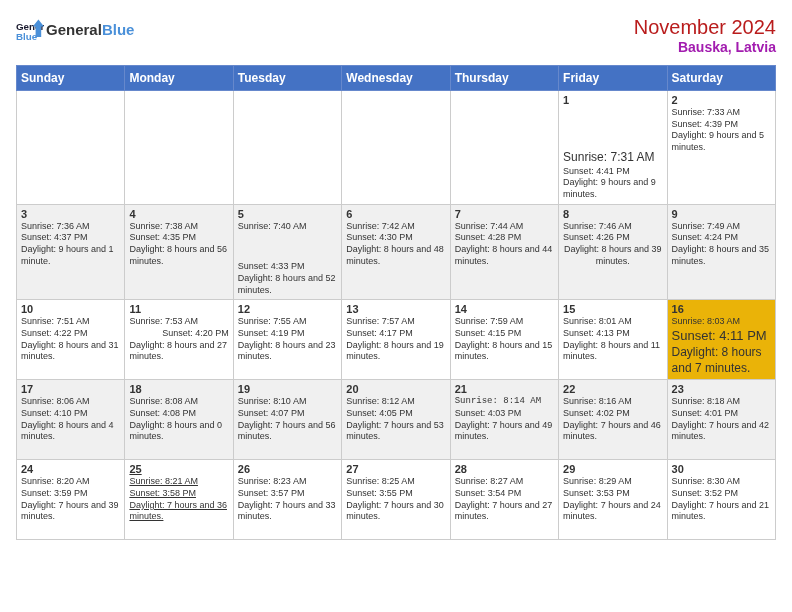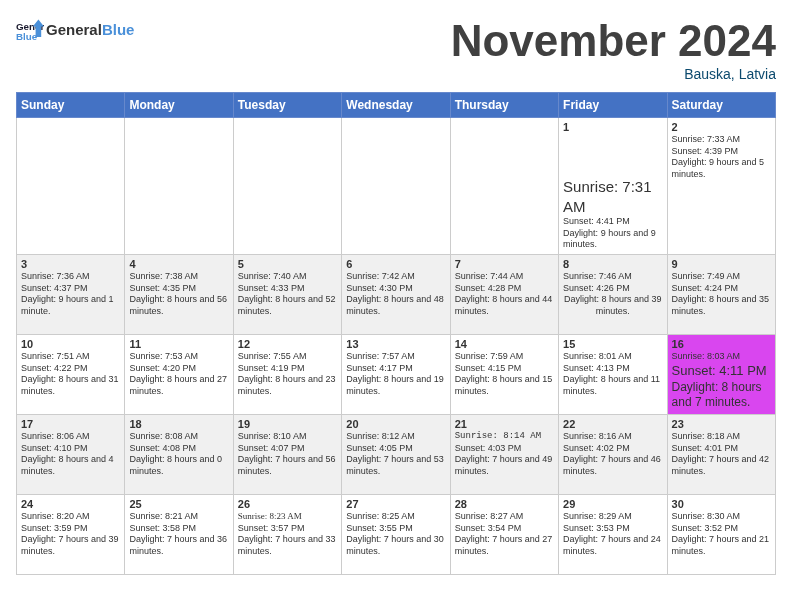--- a/index.html
+++ b/index.html
@@ -27,27 +27,28 @@
     }
     .logo-icon {
       width: 28px;
       height: 28px;
       margin-right: 2px;
     }
     .title-block {
       text-align: right;
     }
     .month-title {
-      font-size: 44px;
-      font-weight: bold;
-      color: #404040;
+      font-size: 20px;
+      font-weight: normal;
+      color: #b91c1c;
     }
     .location {
       font-size: 14px;
-      color: #0c4a6e;
+      color: #a21caf;
+      font-weight: bold;
     }
     .calendar {
       width: 100%;
       border-collapse: collapse;
       table-layout: fixed;
     }
     .calendar th {
       background-color: #4472c4;
       color: #fff;
       font-size: 12px;
@@ -118,21 +119,21 @@
     </thead>
     <tbody id="calendar-body">
     <tr>
           <td class="empty" style="background: rgb(255, 255, 255);"></td>
           <td class="empty" style="background: rgb(255, 255, 255);"></td>
           <td class="empty" style="background: rgb(255, 255, 255);"></td>
           <td class="empty" style="background: rgb(255, 255, 255);"></td>
           <td class="empty" style="background: rgb(255, 255, 255);"></td>
           <td style="background: rgb(255, 255, 255);">
             <span class="day-num">1</span>
-            <div style="font-size: 15px; line-height: 1.3; margin-top: 44px;">Sunrise: 7:31 AM</div>
+            <div style="font-size: 12px; line-height: 1.3; margin-top: 44px;">Sunrise: 7:31 AM</div>
             <div style="font-size: 9px; line-height: 1.3;">Sunset: 4:41 PM</div>
             <div style="font-size: 9px; line-height: 1.3;">Daylight: 9 hours and 9 minutes.</div>
           </td>
           <td style="background: rgb(255, 255, 255);">
             <span class="day-num">2</span>
             <div style="font-size: 9px; line-height: 1.3;">Sunrise: 7:33 AM</div>
             <div style="font-size: 9px; line-height: 1.3;">Sunset: 4:39 PM</div>
             <div style="font-size: 9px; line-height: 1.3;">Daylight: 9 hours and 5 minutes.</div>
           </td>
         </tr>
@@ -145,21 +146,21 @@
           </td>
           <td style="background: rgb(240, 240, 240);">
             <span class="day-num">4</span>
             <div style="font-size: 9px; line-height: 1.3;">Sunrise: 7:38 AM</div>
             <div style="font-size: 9px; line-height: 1.3;">Sunset: 4:35 PM</div>
             <div style="font-size: 9px; line-height: 1.3;">Daylight: 8 hours and 56 minutes.</div>
           </td>
           <td style="background: rgb(240, 240, 240);">
             <span class="day-num">5</span>
             <div style="font-size: 9px; line-height: 1.3;">Sunrise: 7:40 AM</div>
-            <div style="font-size: 9px; line-height: 1.3;">Sunset: 4:33 PM</div>
+            <div style="font-size: 9px; line-height: 1.3; margin-top: 29px;">Sunset: 4:33 PM</div>
             <div style="font-size: 9px; line-height: 1.3;">Daylight: 8 hours and 52 minutes.</div>
           </td>
           <td style="background: rgb(240, 240, 240);">
             <span class="day-num">6</span>
             <div style="font-size: 9px; line-height: 1.3;">Sunrise: 7:42 AM</div>
             <div style="font-size: 9px; line-height: 1.3;">Sunset: 4:30 PM</div>
             <div style="font-size: 9px; line-height: 1.3;">Daylight: 8 hours and 48 minutes.</div>
           </td>
           <td style="background: rgb(240, 240, 240);">
             <span class="day-num">7</span>
@@ -183,21 +184,21 @@
         <tr>
           <td style="background: rgb(255, 255, 255);">
             <span class="day-num">10</span>
             <div style="font-size: 9px; line-height: 1.3;">Sunrise: 7:51 AM</div>
             <div style="font-size: 9px; line-height: 1.3;">Sunset: 4:22 PM</div>
             <div style="font-size: 9px; line-height: 1.3;">Daylight: 8 hours and 31 minutes.</div>
           </td>
           <td style="background: rgb(255, 255, 255);">
             <span class="day-num">11</span>
             <div style="font-size: 9px; line-height: 1.3;">Sunrise: 7:53 AM</div>
-            <div style="font-size: 9px; line-height: 1.3;">Sunset: 4:20 PM</div>
+            <div style="font-size: 9px; line-height: 1.3; text-align: right;">Sunset: 4:20 PM</div>
             <div style="font-size: 9px; line-height: 1.3;">Daylight: 8 hours and 27 minutes.</div>
           </td>
           <td style="background: rgb(255, 255, 255);">
             <span class="day-num">12</span>
             <div style="font-size: 9px; line-height: 1.3;">Sunrise: 7:55 AM</div>
             <div style="font-size: 9px; line-height: 1.3;">Sunset: 4:19 PM</div>
             <div style="font-size: 9px; line-height: 1.3;">Daylight: 8 hours and 23 minutes.</div>
           </td>
           <td style="background: rgb(255, 255, 255);">
             <span class="day-num">13</span>
@@ -210,21 +211,21 @@
             <div style="font-size: 9px; line-height: 1.3;">Sunrise: 7:59 AM</div>
             <div style="font-size: 9px; line-height: 1.3;">Sunset: 4:15 PM</div>
             <div style="font-size: 9px; line-height: 1.3;">Daylight: 8 hours and 15 minutes.</div>
           </td>
           <td style="background: rgb(255, 255, 255);">
             <span class="day-num">15</span>
             <div style="font-size: 9px; line-height: 1.3;">Sunrise: 8:01 AM</div>
             <div style="font-size: 9px; line-height: 1.3;">Sunset: 4:13 PM</div>
             <div style="font-size: 9px; line-height: 1.3;">Daylight: 8 hours and 11 minutes.</div>
           </td>
-          <td style="background: #d946ef;">
+          <td style="background: #eab308;">
             <span class="day-num">16</span>
             <div style="font-size: 9px; line-height: 1.3;">Sunrise: 8:03 AM</div>
             <div style="font-size: 13px; line-height: 1.3;">Sunset: 4:11 PM</div>
             <div style="font-size: 12px; line-height: 1.3;">Daylight: 8 hours and 7 minutes.</div>
           </td>
         </tr>
         <tr>
           <td style="background: rgb(240, 240, 240);">
             <span class="day-num">17</span>
             <div style="font-size: 9px; line-height: 1.3;">Sunrise: 8:06 AM</div>
@@ -268,29 +269,29 @@
             <div style="font-size: 9px; line-height: 1.3;">Daylight: 7 hours and 42 minutes.</div>
           </td>
         </tr>
         <tr>
           <td style="background: rgb(255, 255, 255);">
             <span class="day-num">24</span>
             <div style="font-size: 9px; line-height: 1.3;">Sunrise: 8:20 AM</div>
             <div style="font-size: 9px; line-height: 1.3;">Sunset: 3:59 PM</div>
             <div style="font-size: 9px; line-height: 1.3;">Daylight: 7 hours and 39 minutes.</div>
           </td>
-          <td style="background: rgb(255, 255, 255);">
+          <td style="background: rgb(255, 255, 255); text-decoration: underline;">
             <span class="day-num">25</span>
             <div style="font-size: 9px; line-height: 1.3;">Sunrise: 8:21 AM</div>
             <div style="font-size: 9px; line-height: 1.3;">Sunset: 3:58 PM</div>
             <div style="font-size: 9px; line-height: 1.3;">Daylight: 7 hours and 36 minutes.</div>
           </td>
           <td style="background: rgb(255, 255, 255);">
             <span class="day-num">26</span>
-            <div style="font-size: 9px; line-height: 1.3; font-family: Liberation Serif, serif;">Sunrise: 8:23 AM</div>
+            <div style="font-size: 9px; line-height: 1.3;">Sunrise: 8:23 AM</div>
             <div style="font-size: 9px; line-height: 1.3;">Sunset: 3:57 PM</div>
             <div style="font-size: 9px; line-height: 1.3;">Daylight: 7 hours and 33 minutes.</div>
           </td>
           <td style="background: rgb(255, 255, 255);">
             <span class="day-num">27</span>
             <div style="font-size: 9px; line-height: 1.3;">Sunrise: 8:25 AM</div>
             <div style="font-size: 9px; line-height: 1.3;">Sunset: 3:55 PM</div>
             <div style="font-size: 9px; line-height: 1.3;">Daylight: 7 hours and 30 minutes.</div>
           </td>
           <td style="background: rgb(255, 255, 255);">

